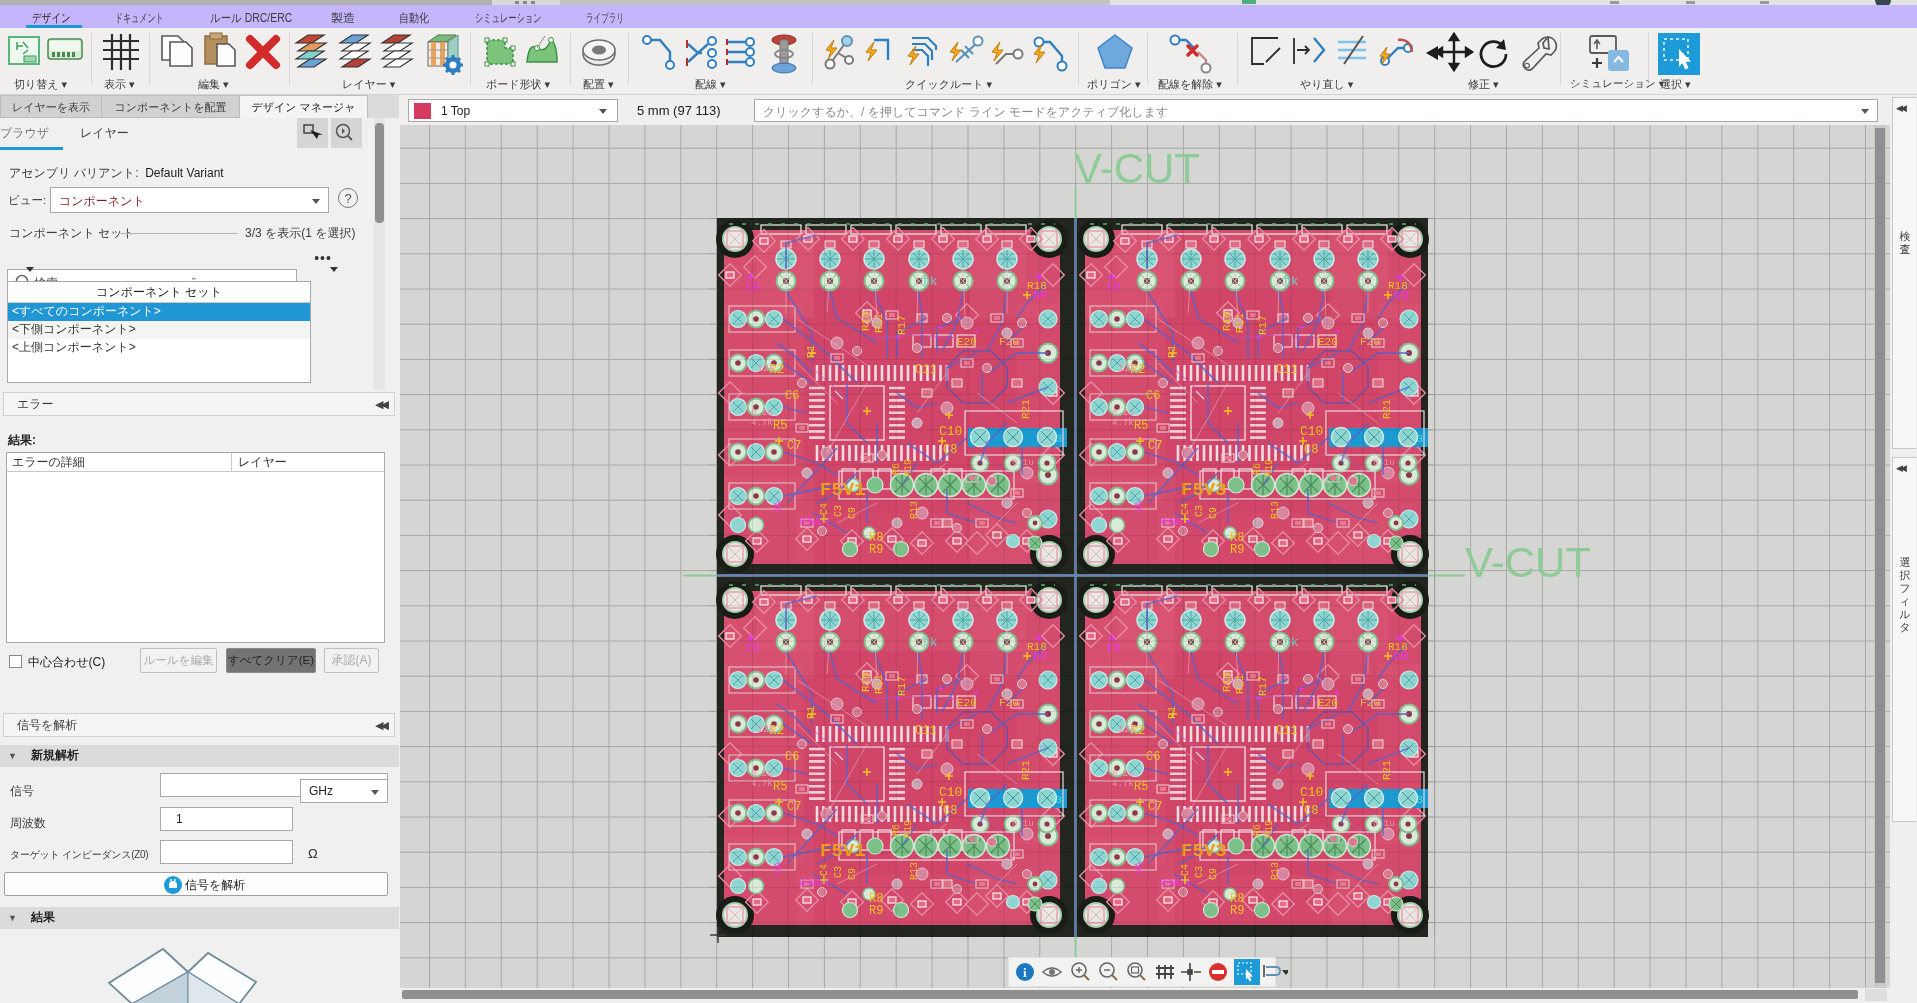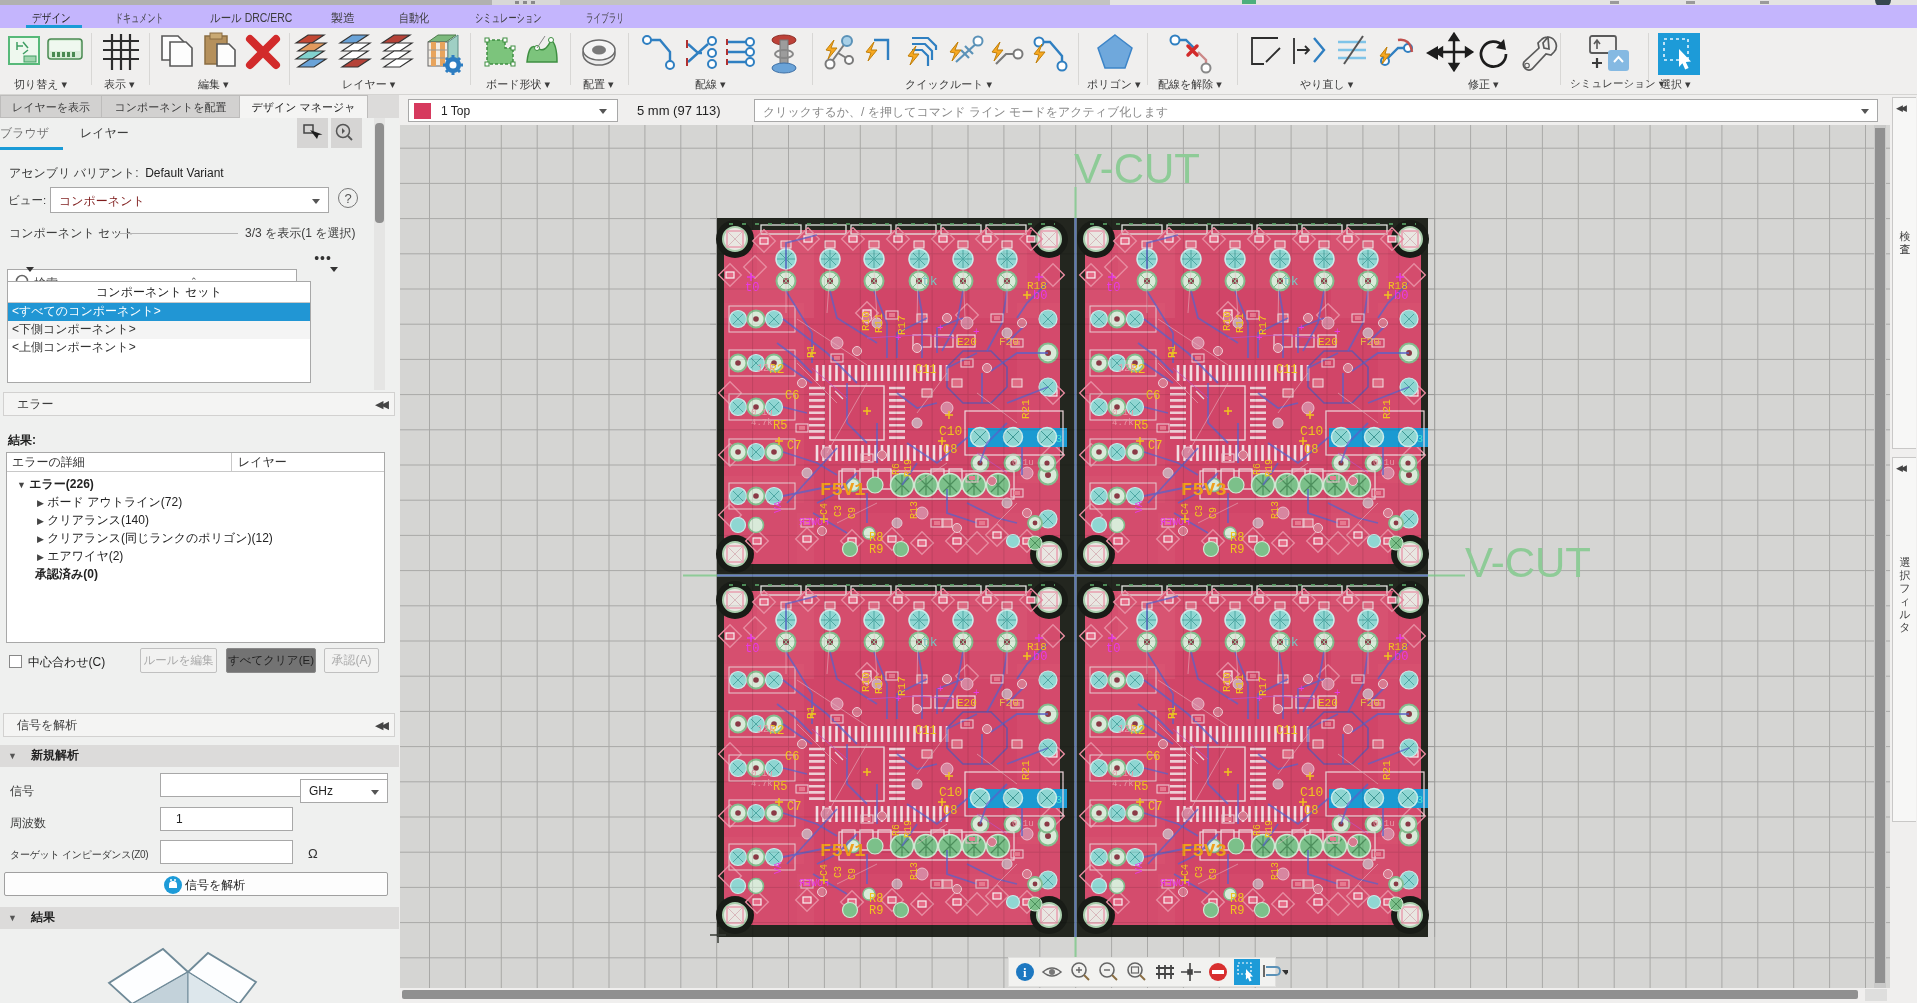--- a/index.html
+++ b/index.html
@@ -296,28 +296,20 @@
   </div>
 
   <div class="abs" style="left:374px;top:23px;width:11px;height:272px;background:#e5e5e4;"></div>
   <div class="abs" style="left:375px;top:28px;width:9px;height:100px;background:#8f8f8f;border-radius:4px;"></div>
 
   <div class="abs" style="left:3px;top:297px;width:392px;height:24px;background:#f4f4f3;border:1px solid #d2d1d0;font-size:12px;color:#3c3c3c;line-height:22px;"><span style="margin-left:13px;">エラー</span><span style="position:absolute;right:8px;top:0px;font-size:11px;color:#444;letter-spacing:-3px;">◀◀</span></div>
   <div class="abs" style="left:8px;top:337px;font-size:12px;color:#222;font-weight:bold;">結果:</div>
 
   <div class="abs" style="left:6px;top:357px;width:379px;height:191px;background:#fff;border:1px solid #a8a8a8;">
     <div style="height:19px;border-bottom:1px solid #c8c8c8;font-size:12px;color:#333;"><span style="margin-left:5px;line-height:18px;display:inline-block;">エラーの詳細</span><span style="position:absolute;left:224px;top:0;border-left:1px solid #c8c8c8;padding-left:6px;line-height:18px;display:inline-block;">レイヤー</span></div>
-    <div style="font-size:12px;color:#222;margin-top:4px;">
-      <div style="height:18px;"><span style="margin-left:10px;color:#444;font-size:9px;">▼</span> <b>エラー(226)</b></div>
-      <div style="height:18px;"><span style="margin-left:30px;color:#444;font-size:9px;">▶</span> ボード アウトライン(72)</div>
-      <div style="height:18px;"><span style="margin-left:30px;color:#444;font-size:9px;">▶</span> クリアランス(140)</div>
-      <div style="height:18px;"><span style="margin-left:30px;color:#444;font-size:9px;">▶</span> クリアランス(同じランクのポリゴン)(12)</div>
-      <div style="height:18px;"><span style="margin-left:30px;color:#444;font-size:9px;">▶</span> エアワイヤ(2)</div>
-      <div style="height:18px;margin-left:28px;"><b>承認済み(0)</b></div>
-    </div>
   </div>
   <div class="abs" style="left:9px;top:560px;width:13px;height:13px;background:#fff;border:1px solid #888;"></div>
   <div class="abs" style="left:28px;top:559px;font-size:12px;color:#222;">中心合わせ(C)</div>
   <div class="abs" style="left:140px;top:553px;width:77px;height:25px;background:#f2f2f1;border:1px solid #c0c0c0;border-radius:2px;font-size:11.5px;color:#aaa;text-align:center;line-height:23px;">ルールを編集</div>
   <div class="abs" style="left:226px;top:553px;width:90px;height:25px;background:#737373;border:1px solid #8a8a8a;border-radius:2px;font-size:11.5px;color:#222;text-align:center;line-height:23px;">すべてクリア(E)</div>
   <div class="abs" style="left:324px;top:553px;width:55px;height:25px;background:#f2f2f1;border:1px solid #c0c0c0;border-radius:2px;font-size:12px;color:#aaa;text-align:center;line-height:23px;">承認(A)</div>
 
   <div class="abs" style="left:3px;top:618px;width:392px;height:24px;background:#f4f4f3;border:1px solid #d2d1d0;font-size:12px;color:#3c3c3c;line-height:22px;"><span style="margin-left:13px;">信号を解析</span><span style="position:absolute;right:8px;top:0px;font-size:11px;color:#444;letter-spacing:-3px;">◀◀</span></div>
   <div class="abs" style="left:0px;top:650px;width:399px;height:22px;background:#dcdbda;font-size:12px;color:#222;line-height:21px;"><span style="margin-left:8px;font-size:9px;color:#555;">▼</span><b style="margin-left:14px;">新規解析</b></div>
   <div class="abs" style="left:10px;top:688px;font-size:12px;color:#3c3c3c;">信号</div>

